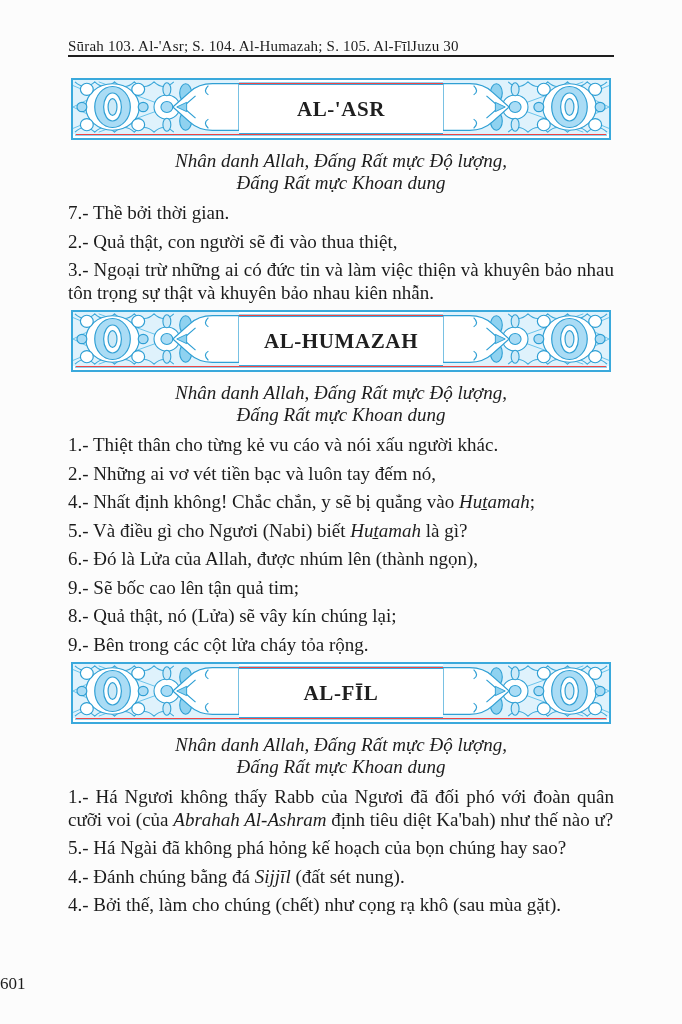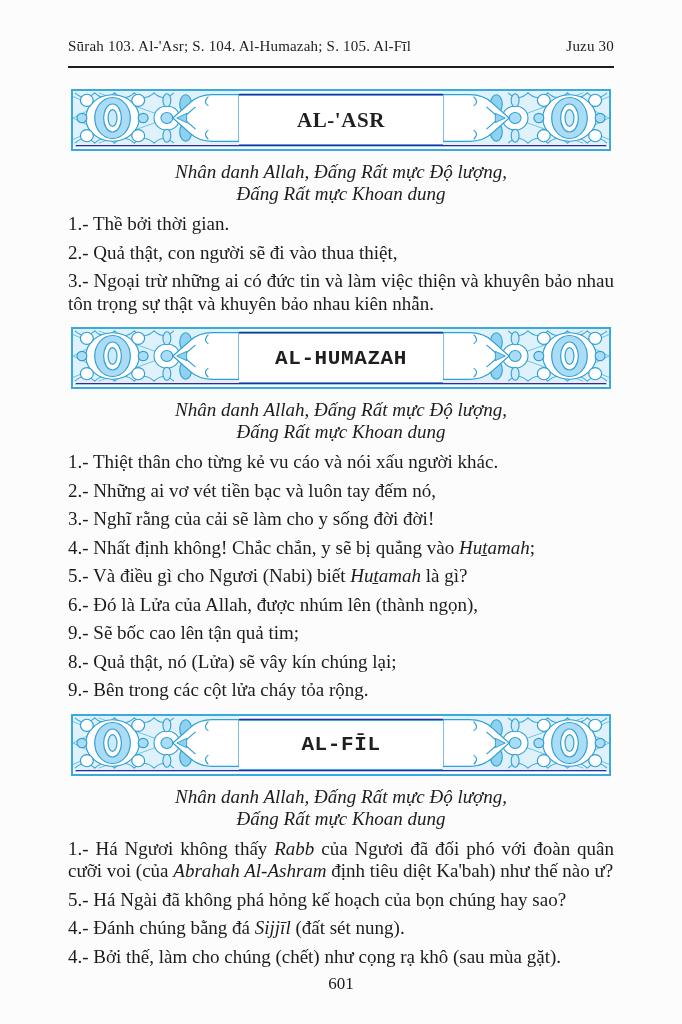--- a/index.html
+++ b/index.html
@@ -5,29 +5,29 @@
   * { margin:0; padding:0; box-sizing:border-box; }
   html,body { background:#ffffff; }
   .page {
     width:682px; height:1024px; position:relative;
     background:#fcfcfc; color:#1c1c1c;
     padding:38px 68px 0 68px;
     font-family:"Liberation Serif","DejaVu Serif",serif;
     overflow:hidden;
   }
   .header {
-    display:flex; justify-content:space-between; align-items:flex-end;
+    display:flex; align-items:flex-end;
     font-size:15px; letter-spacing:.2px;
-    padding-bottom:11px; border-bottom:2px solid #1e1e1e;
+    border-bottom:2px solid #1e1e1e;
   }
   .banner {
     height:62px; margin:21px 3px 10px 3px;
     border:2px solid #3aa9dc;
     box-shadow: inset 0 0 0 2px #ffffff, inset 0 0 0 3px #8fd2ef;
-    background:#4c1d95;
+    background:#ef4444;
     display:flex; align-items:stretch;
   }
   .orn { width:166px; height:54px; flex:0 0 auto; display:block; }
   .orn-r { transform:scaleX(-1); }
   .banner-center {
     flex:1 1 auto; margin:4px 0;
     border-top:1.5px solid #3aa9dc; border-bottom:1.5px solid #3aa9dc;
     background:#ffffff;
     display:flex; align-items:center; justify-content:center;
   }
@@ -37,24 +37,24 @@
   }
   .bismillah {
     text-align:center; font-size:19px; line-height:22px;
     margin:10px 0 8px 0;
     font-style:italic;
   }
   .verse {
     font-size:19px; line-height:22.5px;
     text-align:justify; margin-bottom:6px;
   }
-  .section-2 .banner, .section-3 .banner { margin-top:12px;font-family:Liberation Mono, monospace; }
+  .section-2 .banner, .section-3 .banner { margin-top:0; }
   .footer {
     position:absolute; left:0; bottom:30px; width:100%;
-    text-align:center; font-size:17px;
+    font-size:17px;
   }
 </style>
 </head>
 <body>
 
 <svg width="0" height="0" style="position:absolute" aria-hidden="true">
   <defs>
     <symbol id="arabesque" viewBox="0 0 168 58">
       <rect x="0" y="0" width="168" height="58" fill="#dff2fc"></rect>
       <g stroke="#63c1ea" stroke-width="1" fill="none">
@@ -112,21 +112,21 @@
         <span class="surah-title">AL-'ASR</span>
       </div>
       <svg class="orn orn-r" viewBox="0 0 168 58" preserveAspectRatio="none">
           <use href="#arabesque"></use>
         </svg>
     </div>
     <p class="bismillah">
       <span>Nhân danh Allah, Đấng Rất mực Độ lượng,</span><br>
       <span>Đấng Rất mực Khoan dung</span>
     </p>
-    <p class="verse"><span>1.- Thề bởi thời gian.</span></p>
+    <p class="verse"><span>7.- Thề bởi thời gian.</span></p>
     <p class="verse"><span>2.- Quả thật, con người sẽ đi vào thua thiệt,</span></p>
     <p class="verse"><span>3.- Ngoại trừ những ai có đức tin và làm việc thiện và khuyên bảo nhau tôn trọng sự thật và khuyên bảo nhau kiên nhẫn.</span></p>
   </div>
 
   <div class="section section-2">
     <div class="banner">
       <svg class="orn" viewBox="0 0 168 58" preserveAspectRatio="none">
           <use href="#arabesque"></use>
         </svg>
       <div class="banner-center">
@@ -135,21 +135,20 @@
       <svg class="orn orn-r" viewBox="0 0 168 58" preserveAspectRatio="none">
           <use href="#arabesque"></use>
         </svg>
     </div>
     <p class="bismillah">
       <span>Nhân danh Allah, Đấng Rất mực Độ lượng,</span><br>
       <span>Đấng Rất mực Khoan dung</span>
     </p>
     <p class="verse"><span>1.- Thiệt thân cho từng kẻ vu cáo và nói xấu người khác.</span></p>
     <p class="verse"><span>2.- Những ai vơ vét tiền bạc và luôn tay đếm nó,</span></p>
-    <p class="verse"><span>3.- Nghĩ rằng của cải sẽ làm cho y sống đời đời!</span></p>
     <p class="verse"><span>4.- Nhất định không! Chắc chắn, y sẽ bị quẳng vào </span><span style="font-style: italic;">Huṯamah</span><span>;</span></p>
     <p class="verse"><span>5.- Và điều gì cho Ngươi (Nabi) biết </span><span style="font-style: italic;">Huṯamah</span><span> là gì?</span></p>
     <p class="verse"><span>6.- Đó là Lửa của Allah, được nhúm lên (thành ngọn),</span></p>
     <p class="verse"><span>9.- Sẽ bốc cao lên tận quả tim;</span></p>
     <p class="verse"><span>8.- Quả thật, nó (Lửa) sẽ vây kín chúng lại;</span></p>
     <p class="verse"><span>9.- Bên trong các cột lửa cháy tỏa rộng.</span></p>
   </div>
 
   <div class="section section-3">
     <div class="banner">
@@ -160,21 +159,21 @@
         <span class="surah-title">AL-FĪL</span>
       </div>
       <svg class="orn orn-r" viewBox="0 0 168 58" preserveAspectRatio="none">
           <use href="#arabesque"></use>
         </svg>
     </div>
     <p class="bismillah">
       <span>Nhân danh Allah, Đấng Rất mực Độ lượng,</span><br>
       <span>Đấng Rất mực Khoan dung</span>
     </p>
-    <p class="verse"><span>1.- Há Ngươi không thấy </span><span style="font-style: italic; margin-top: 41px;">Rabb</span><span> của Ngươi đã đối phó với đoàn quân cưỡi voi (của </span><span style="font-style: italic;">Abrahah Al-Ashram</span><span> định tiêu diệt Ka'bah) như thế nào ư?</span></p>
+    <p class="verse"><span>1.- Há Ngươi không thấy </span><span style=" margin-top: 41px;">Rabb</span><span> của Ngươi đã đối phó với đoàn quân cưỡi voi (của </span><span style="font-style: italic;">Abrahah Al-Ashram</span><span> định tiêu diệt Ka'bah) như thế nào ư?</span></p>
     <p class="verse"><span>5.- Há Ngài đã không phá hỏng kế hoạch của bọn chúng hay sao?</span></p>
     <p class="verse"><span>4.- Đánh chúng bằng đá </span><span style="font-style: italic;">Sijjīl</span><span> (đất sét nung).</span></p>
     <p class="verse"><span>4.- Bởi thế, làm cho chúng (chết) như cọng rạ khô (sau mùa gặt).</span></p>
   </div>
 
   <div class="footer">
     <span>601</span>
   </div>
 
 </div>

